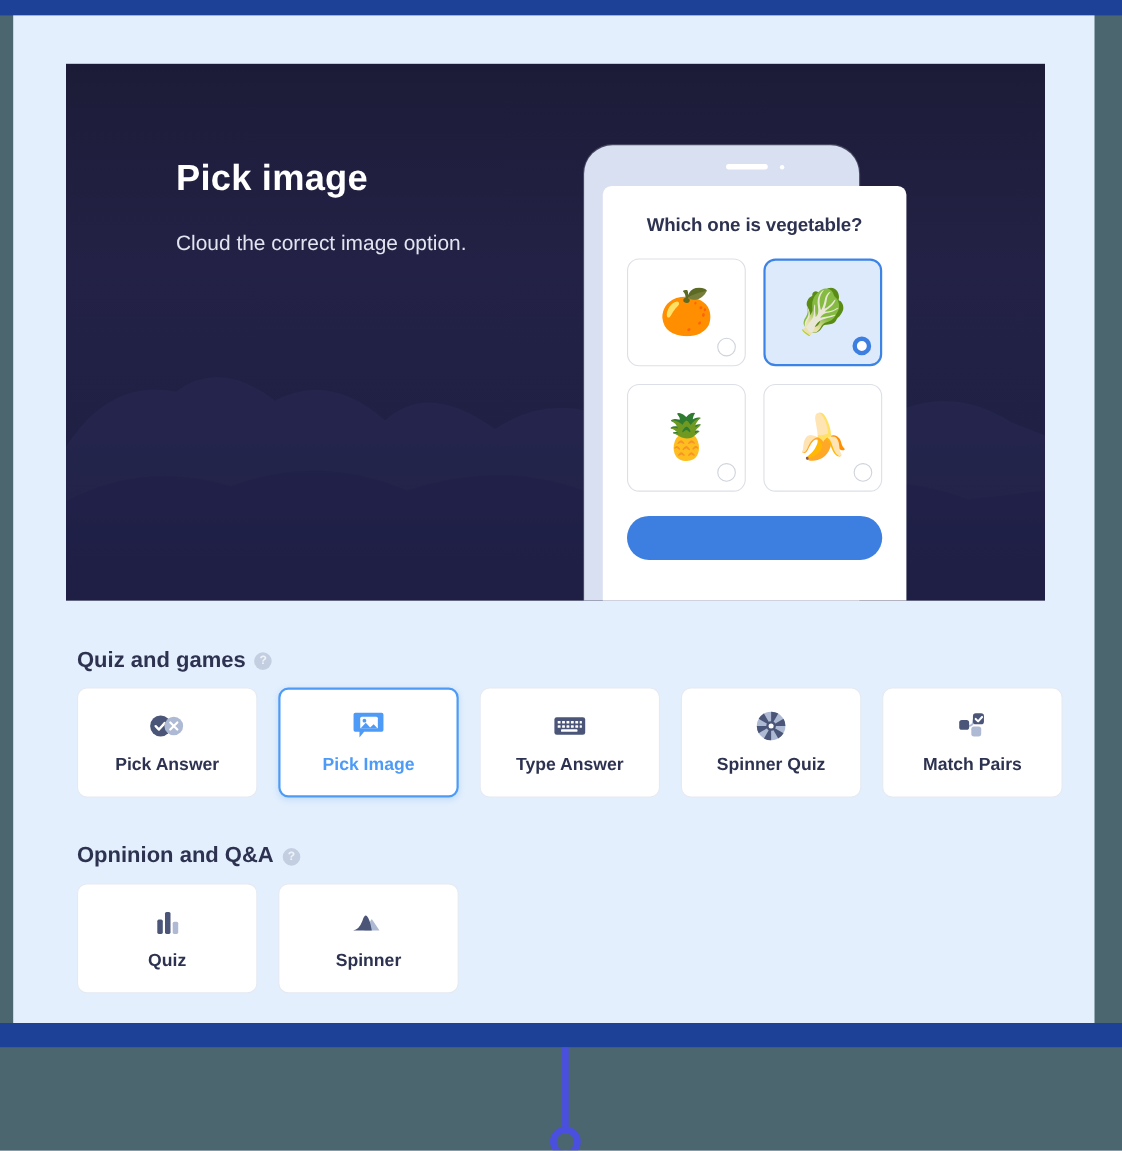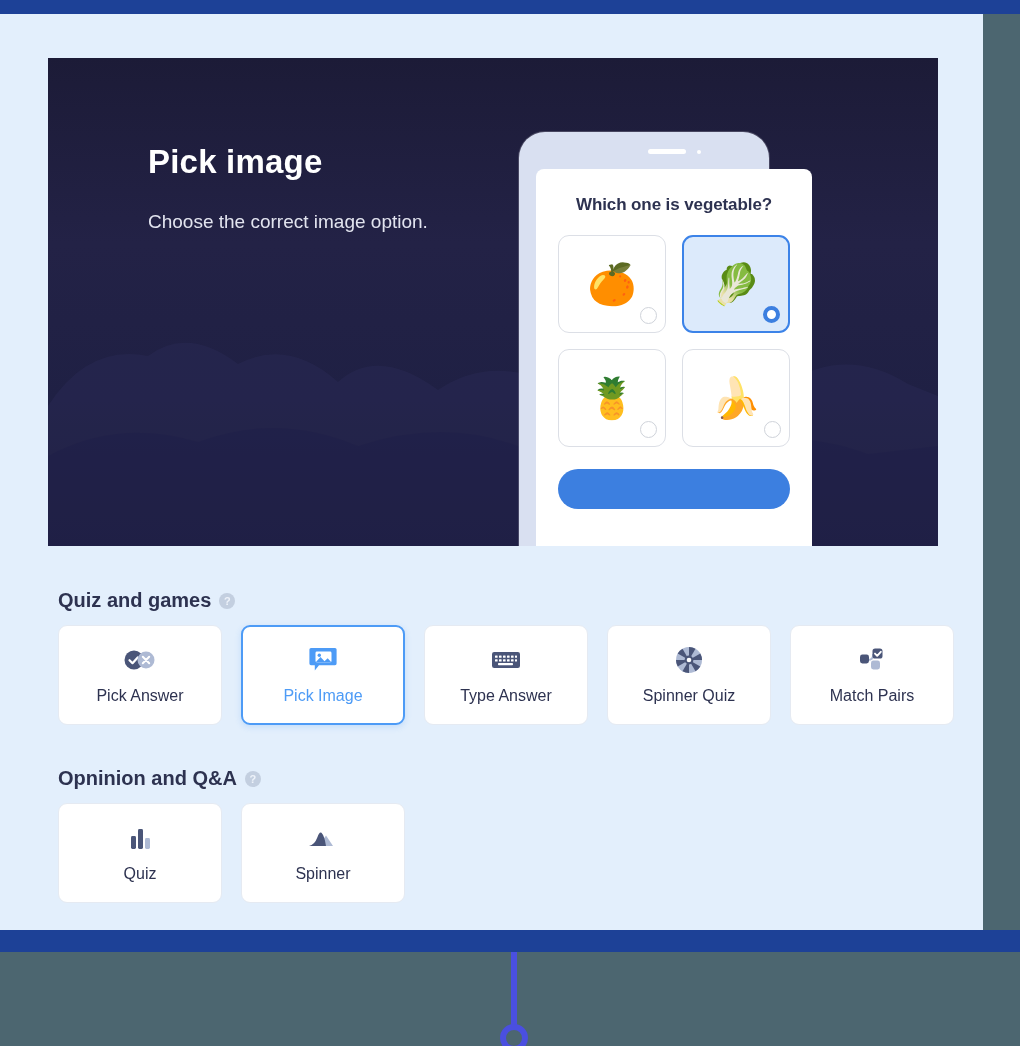--- a/index.html
+++ b/index.html
@@ -35,21 +35,21 @@
   
   #connector {
     position: absolute;
     left: 0; top: 952px;
     width: 1020px; height: 94px;
   }
 
   
   #panel {
     position: absolute;
-    left: 0; top: 14px;
+    left: 12px; top: 14px;
     width: 983px; height: 916px;
     background: #e3effc;
   }
 
   
   #hero {
     position: absolute;
     left: 48px; top: 44px;
     width: 890px; height: 488px;
     background: linear-gradient(180deg, #1c1b37 0%, #232246 38%, #1f2044 70%, #1b1b39 100%);
@@ -202,21 +202,21 @@
     gap: 12px;
     cursor: pointer;
   }
   .card.selected {
     border: 2px solid #4d9bf6;
     box-shadow: 0 2px 6px rgba(77,155,246,.22);
   }
   .card-label {
     font-size: 16px;
     color: #2d3250;
-    font-weight: 400;
+    font-weight: 700;
   }
   .card.selected .card-label { color: #4d9bf6; }
   .card-icon {
     width: 34px; height: 30px;
     display: flex;
     align-items: center;
     justify-content: center;
   }
 </style>
 </head>
@@ -230,21 +230,21 @@
     <svg id="hero-clouds" viewBox="0 0 890 260" preserveAspectRatio="none">
       <path d="M0,120 Q40,58 100,70 Q140,40 190,78 Q240,52 290,96 Q330,60 390,104
                Q440,70 500,96 Q560,58 620,100 Q680,66 740,96 Q800,60 860,98 L890,110
                L890,260 L0,260 Z" fill="#2a2a55" opacity=".85"></path>
       <path d="M0,170 Q70,132 150,156 Q230,126 310,160 Q400,130 480,164
                Q570,134 650,166 Q740,138 820,168 L890,160 L890,260 L0,260 Z" fill="#242450" opacity=".9"></path>
     </svg>
 
     <div class="hero-text">
       <div class="hero-title">Pick image</div>
-      <div class="hero-sub">Choose the correct image option.</div>
+      <div class="hero-sub">Cloud the correct image option.</div>
     </div>
 
     <div id="phone">
       <div id="phone-speaker"></div>
       <div id="phone-cam"></div>
 
       <div id="phone-screen">
         <div class="phone-question">Which one is vegetable?</div>
 
         <div class="opt-grid">

